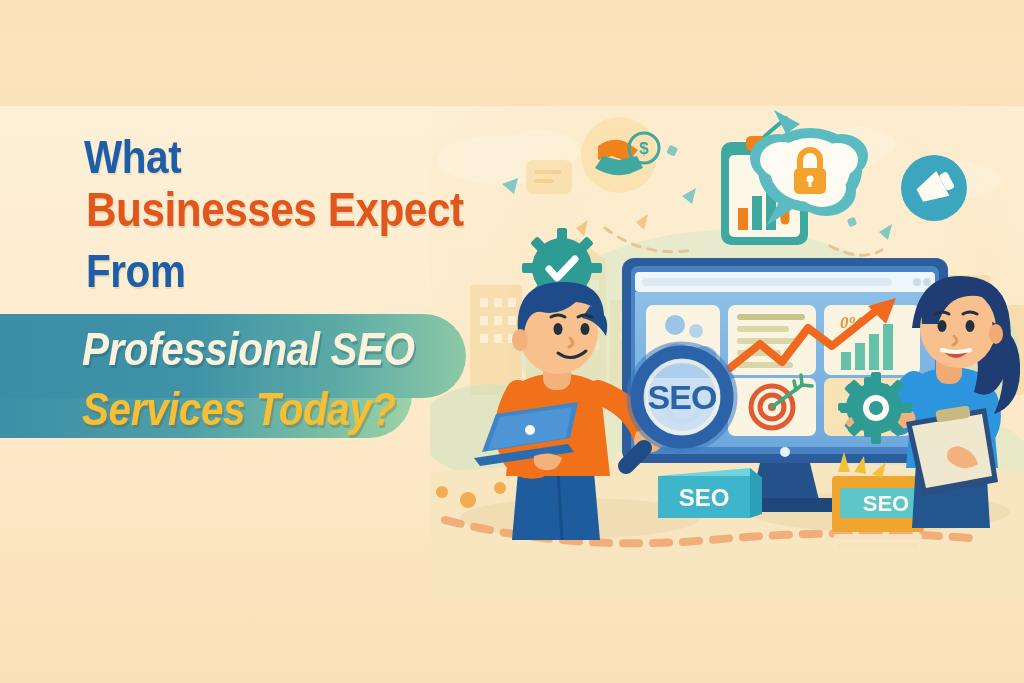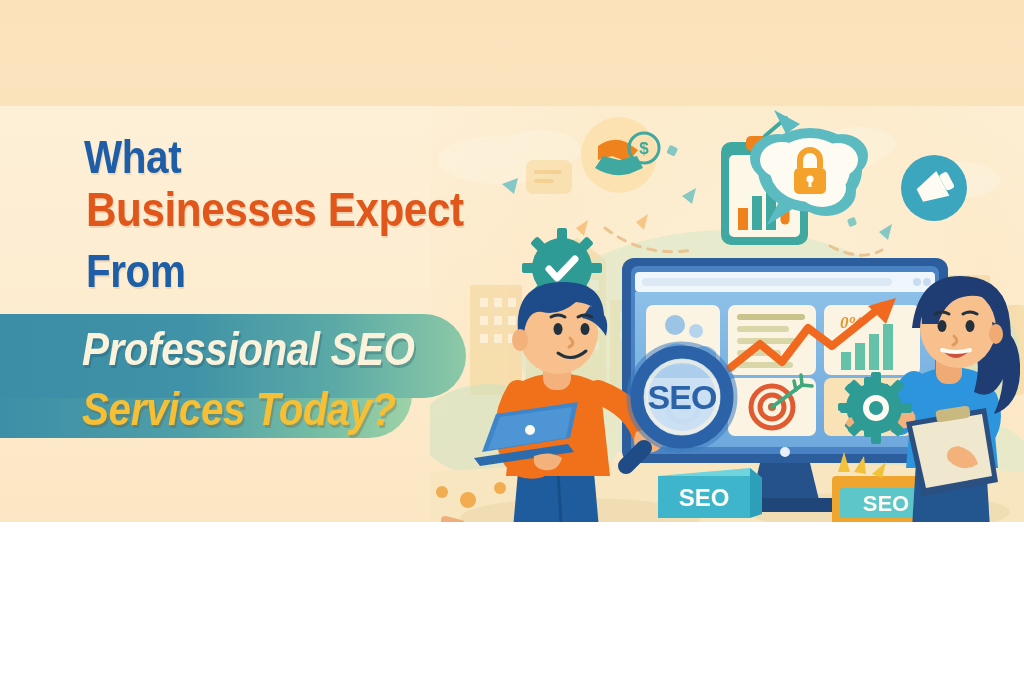--- a/index.html
+++ b/index.html
@@ -2,21 +2,21 @@
 <html><head>
 <meta charset="utf-8">
 <title>SEO Services Banner</title>
 <style>
   * { margin:0; padding:0; box-sizing:border-box; }
   html,body { background:#ffffff; }
   body { font-family:"Liberation Sans", sans-serif; }
 
   #stage {
     position:relative;
-    width:1024px; height:522px;
+    width:1024px; height:683px;
     overflow:hidden;
     background:#FCE8C3;
     padding-left:40px;
   }
 
   
   .bg-top {
     position:absolute; left:0; top:0; width:1024px; height:106px;
     background:linear-gradient(180deg,#FCE2BA 0%,#FBE3BD 60%,#FAE2BB 100%);
   }

